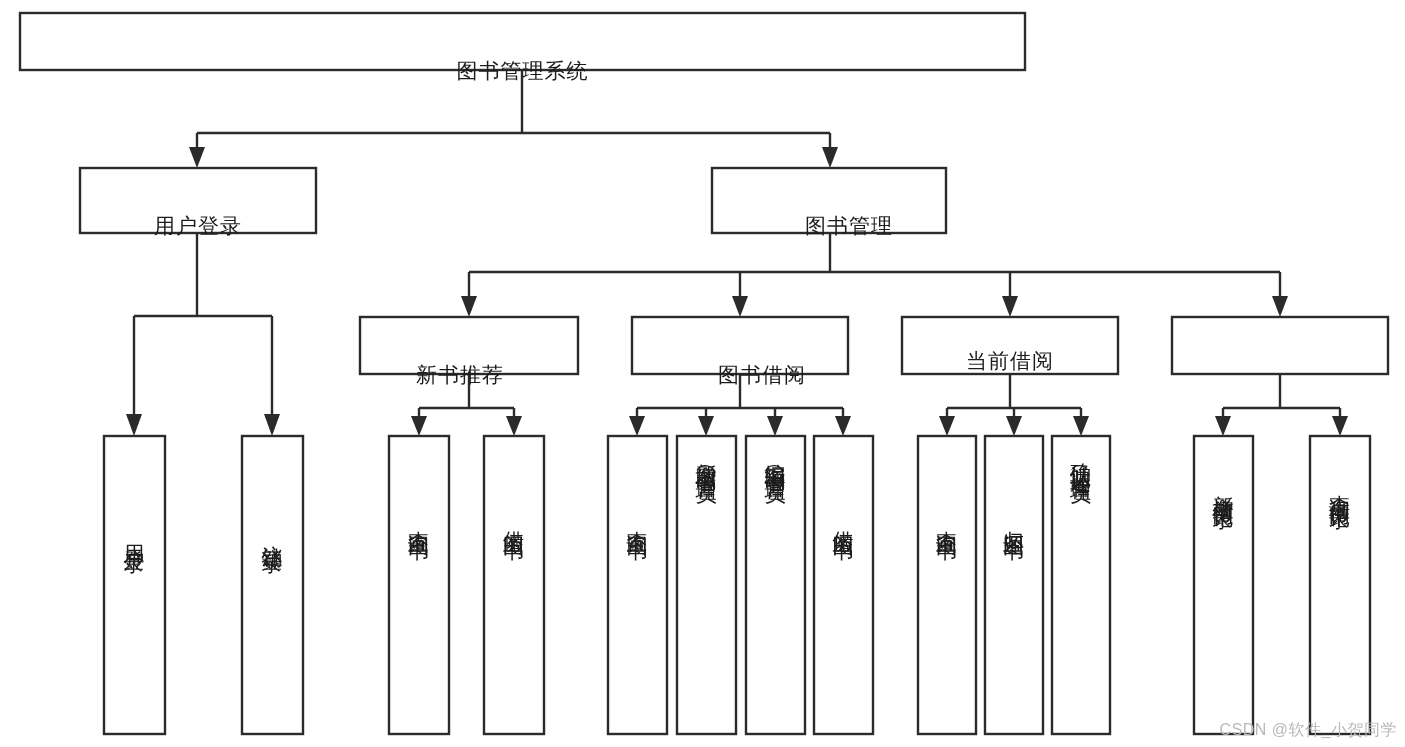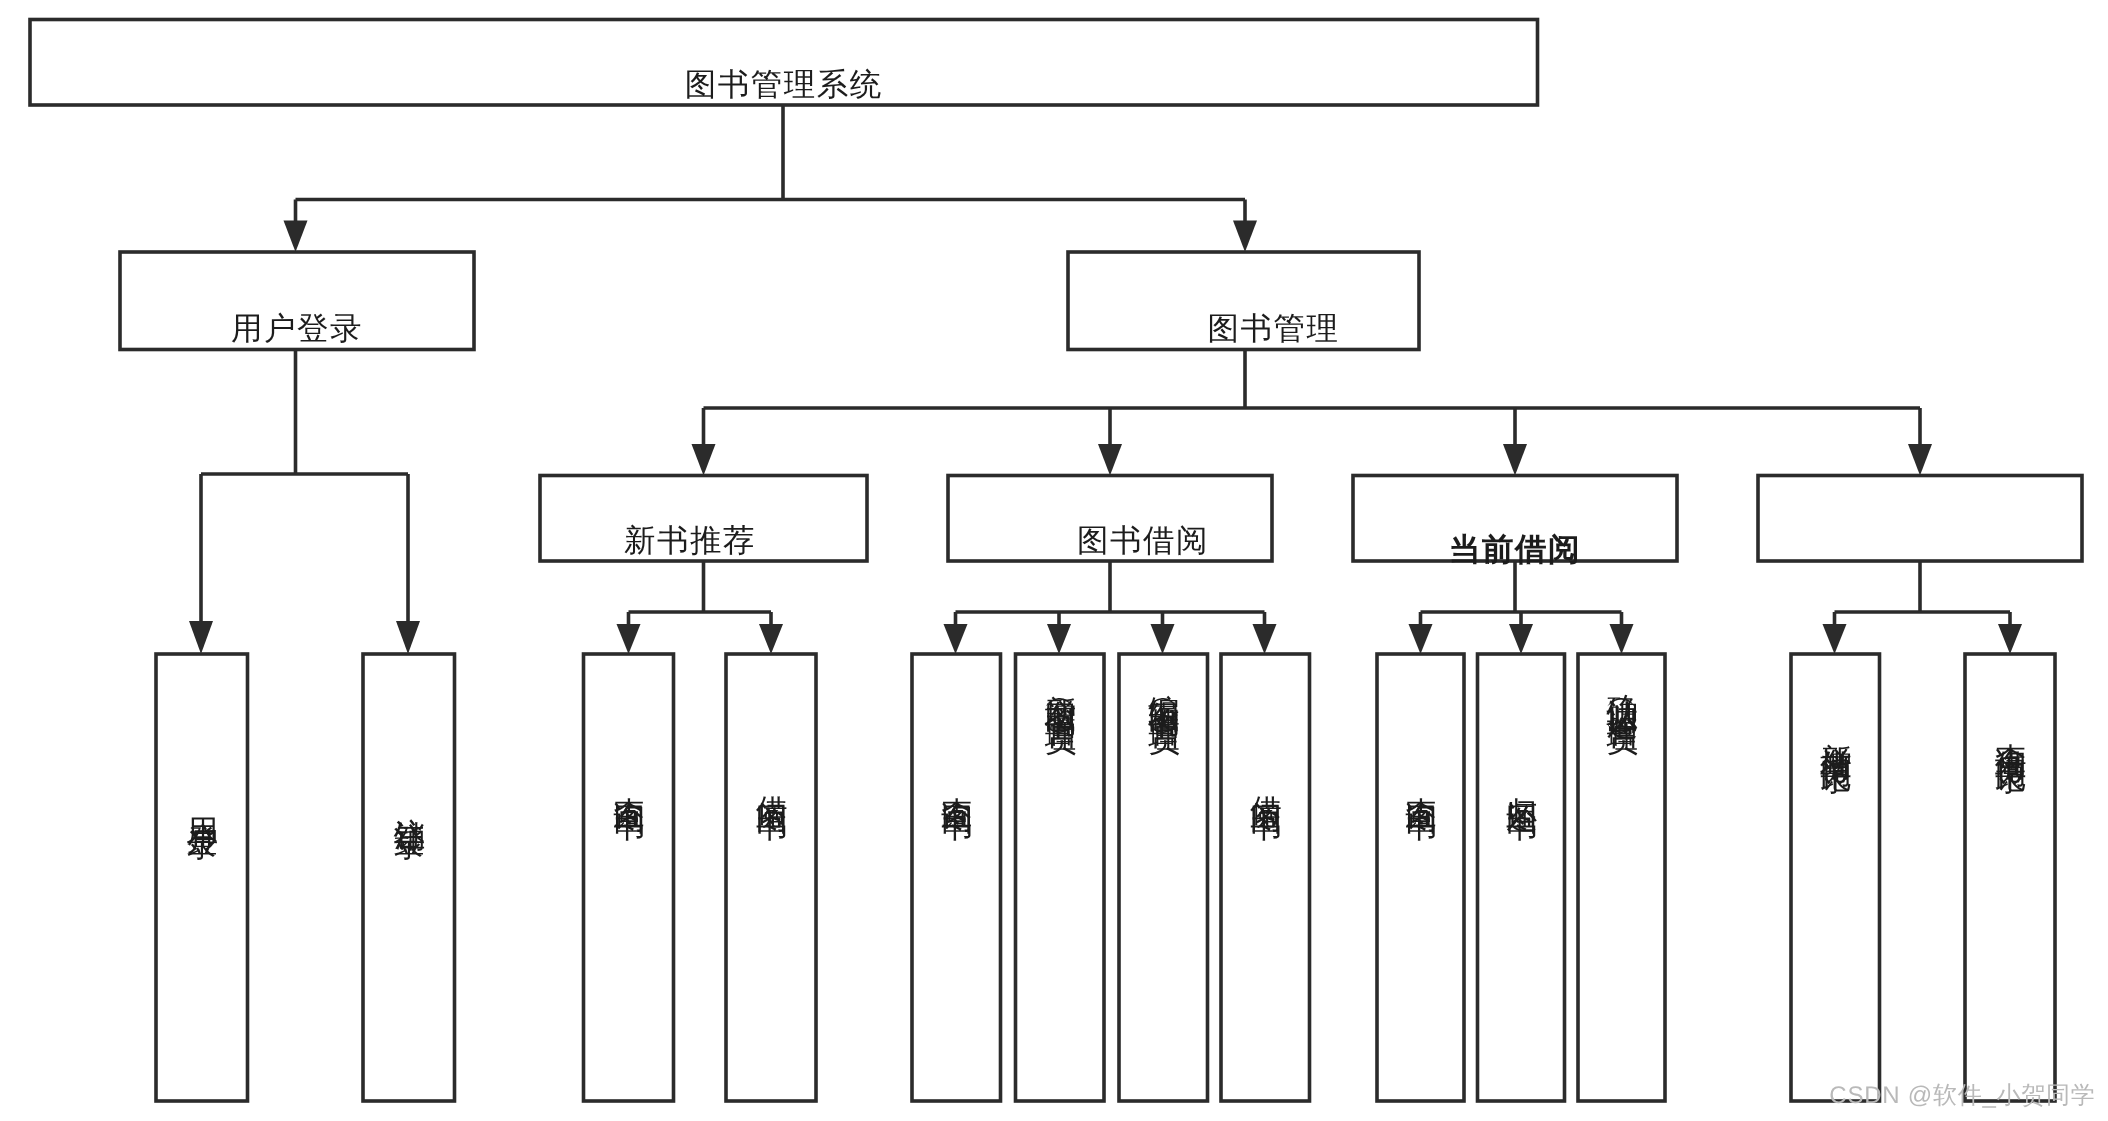--- a/index.html
+++ b/index.html
@@ -53,23 +53,24 @@
     font-family: "Liberation Sans", "DejaVu Sans", sans-serif;
     font-size: 21px;
     line-height: 1;
     color: #1c1c1c;
     letter-spacing: 3px;
     white-space: nowrap;
   }
   .hlabel-wrap {
     position: absolute;
     display: flex;
-    align-items: flex-end;
+    align-items: flex-start;
     justify-content: center;
     pointer-events: none;
+    margin-top: 44px;
   }
   .hlabel-text {
     font-family: "Liberation Sans", "DejaVu Sans", sans-serif;
     font-size: 21px;
     color: #1c1c1c;
     letter-spacing: 1px;
     white-space: nowrap;
   }
   .watermark {
     position: absolute;
@@ -200,21 +201,21 @@
   </div>
 
   <div class="hlabel-wrap" style="left:360px; top:317px; width:200px; height:57px;">
     <span class="hlabel-text">新书推荐</span>
   </div>
 
   <div class="hlabel-wrap" style="left:632px; top:317px; width:260px; height:57px;">
     <span class="hlabel-text">图书借阅</span>
   </div>
 
-  <div class="hlabel-wrap" style="left:902px; top:323px; width:216px; height:57px;font-weight:bold;">
+  <div class="hlabel-wrap" style="left:902px; top:303px; width:216px; height:57px;">
     <span class="hlabel-text">当前借阅</span>
   </div>
 
 
   <div class="vlabel-wrap" style="left:104px; top:528px; width:61px; height:200px;">
     <span class="vlabel-text">用户登录</span>
   </div>
 
   <div class="vlabel-wrap" style="left:242px; top:528px; width:61px; height:200px;">
     <span class="vlabel-text">注销登录</span>

